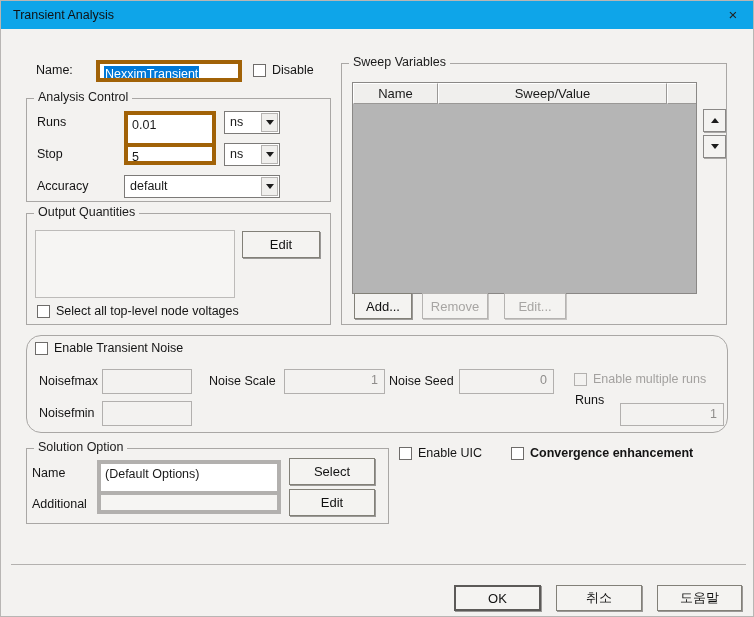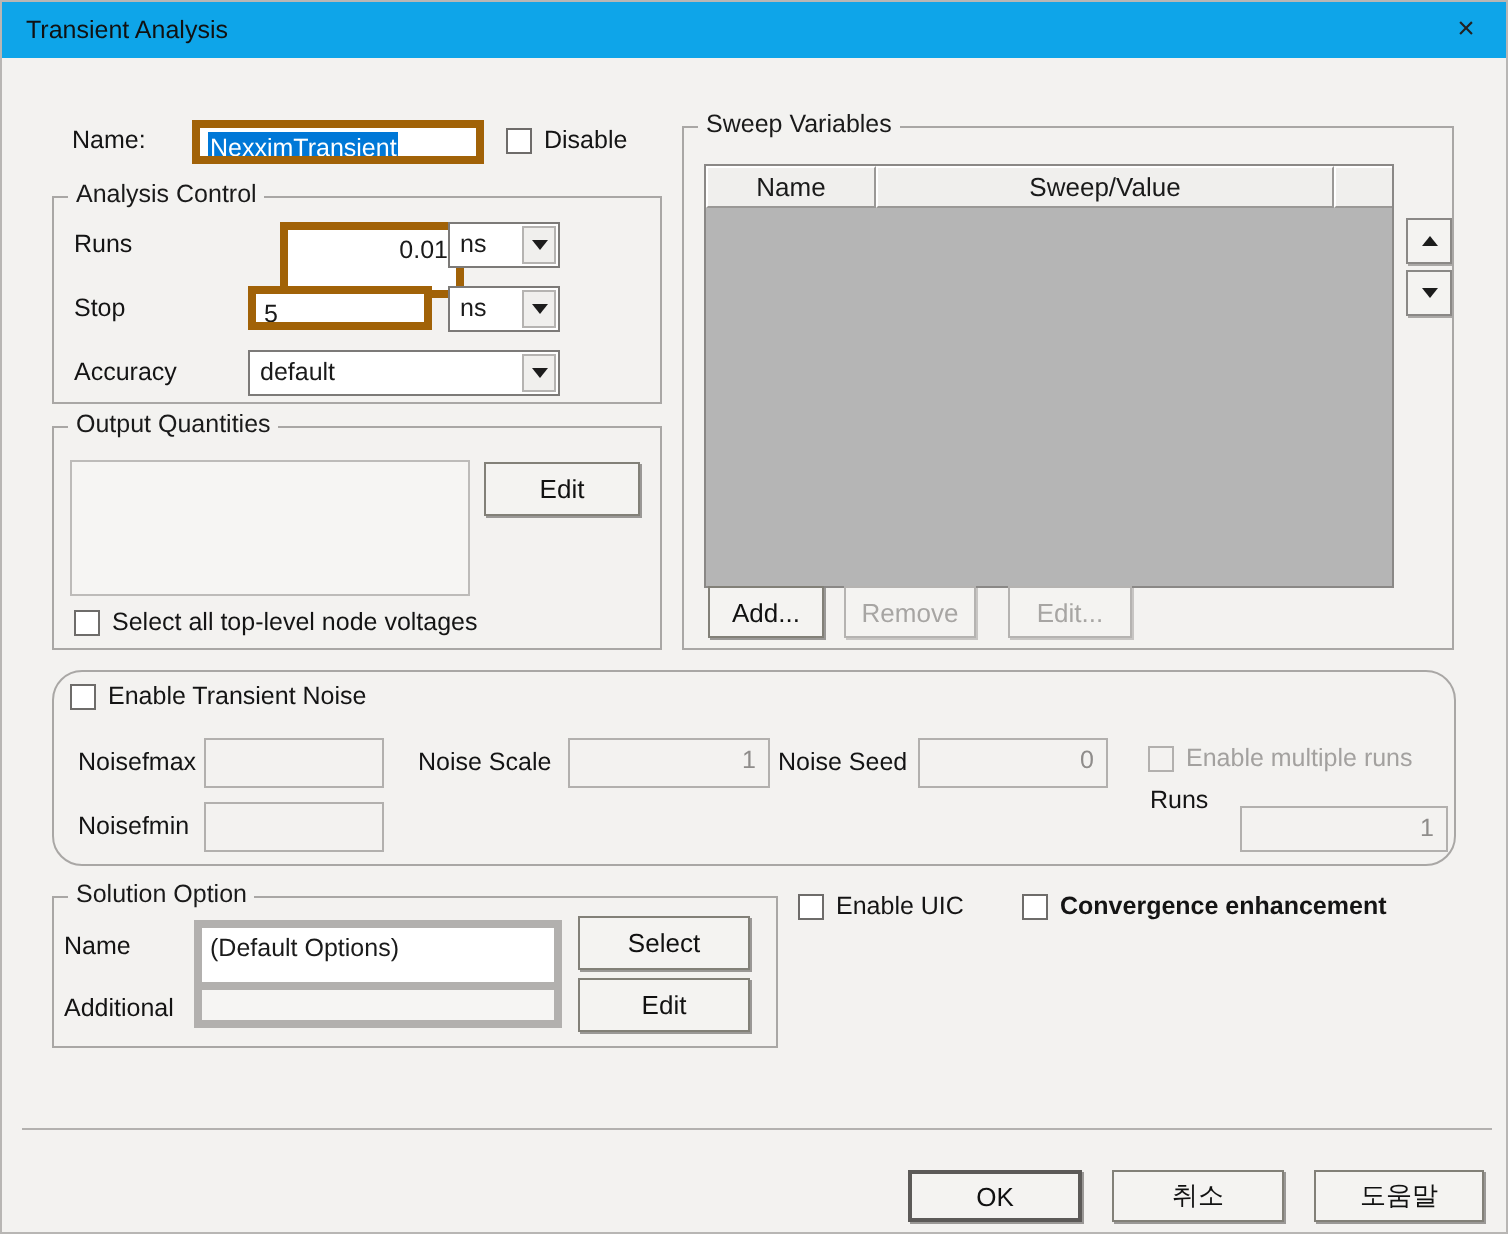--- a/index.html
+++ b/index.html
@@ -59,21 +59,21 @@
   </div>
 
   <span class="label" style="left:35px; top:62px;">Name:</span>
   <div class="tinput" style="left:95px; top:59px; width:146px; height:22px;"><span class="sel">NexximTransient</span></div>
   <span class="cb" style="left:252px; top:63px;"></span>
   <span class="label" style="left:271px; top:62px;">Disable</span>
 
   <div class="group" style="left:25px; top:97px; width:305px; height:104px;">
     <span class="legend">Analysis Control</span>
     <span class="label" style="left:10px; top:16px;">Runs</span>
-    <div class="tinput" style="left:113px; top:12px; width:92px; height:38px;text-align:right;">0.01</div>
+    <div class="tinput" style="left:97px; top:12px; width:92px; height:38px;">0.01</div>
     <div class="combo" style="left:197px; top:12px; width:56px; height:23px;">
       <span class="val">ns</span>
       <span class="arrow-btn">
           <span class="tri-down"></span>
         </span>
     </div>
     <span class="label" style="left:10px; top:48px;">Stop</span>
     <div class="tinput" style="left:97px; top:44px; width:92px; height:22px;">5</div>
     <div class="combo" style="left:197px; top:44px; width:56px; height:23px;">
       <span class="val">ns</span>

